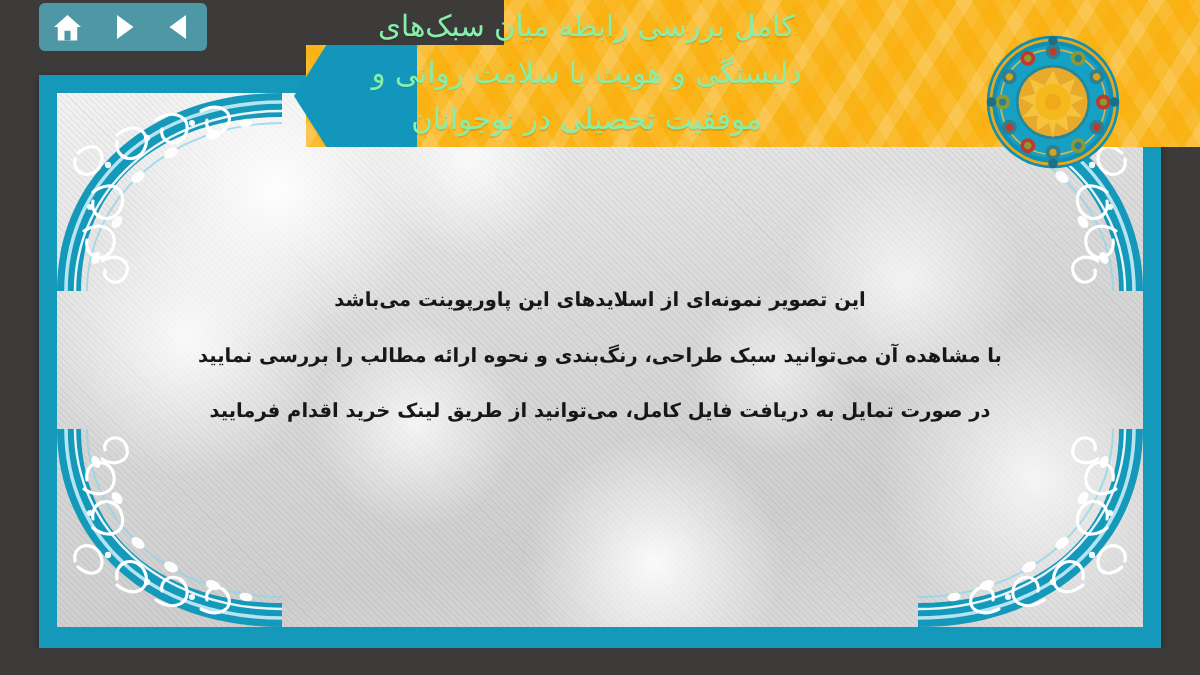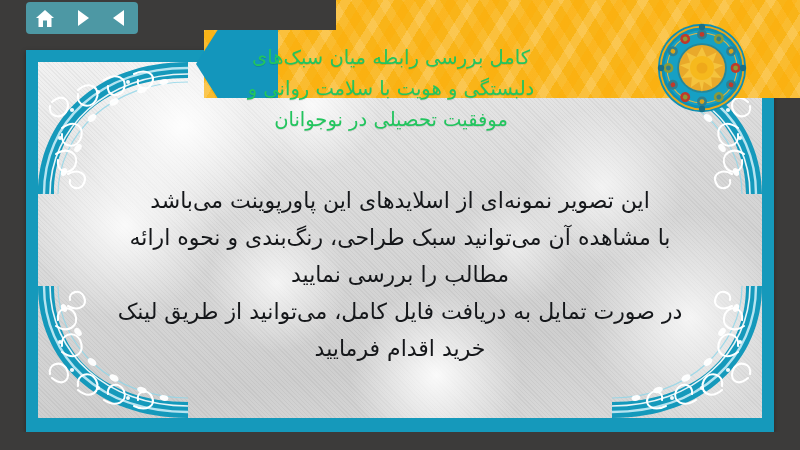--- a/index.html
+++ b/index.html
@@ -99,29 +99,28 @@
     background: #1396bc;
     z-index: 23;
   }
 
   #title-text {
     position: absolute;
     top: 2px;
     right: 108px;
     left: 90px;
     text-align: center;
-    color: #22c55e;
+    color: #86efac;
     font-size: 19.5px;
     line-height: 31px;
     font-weight: 500;
     direction: rtl;
     z-index: 26;
     text-shadow: 0 1px 0 rgba(0,0,0,0.10);
     white-space: pre-line;
-    margin-top: 40px;
   }
 
   
   #medallion {
     position: absolute;
     top: 22px;
     left: 656px;
     width: 92px;
     height: 92px;
     z-index: 30;
@@ -175,25 +174,25 @@
 
   
   #body-text {
     position: absolute;
     top: 120px;
     left: 60px;
     right: 60px;
     text-align: center;
     direction: rtl;
     color: #15171a;
-    font-size: 22px;
+    font-size: 13px;
     line-height: 37px;
     z-index: 16;
     white-space: pre-line;
-    font-weight: 400;
+    font-weight: 700;
   }
 
   #bottom-strip {
     position: absolute;
     left: 0;
     right: 0;
     bottom: 0;
     height: 18px;
     background: #3c3b3a;
     z-index: 35;

